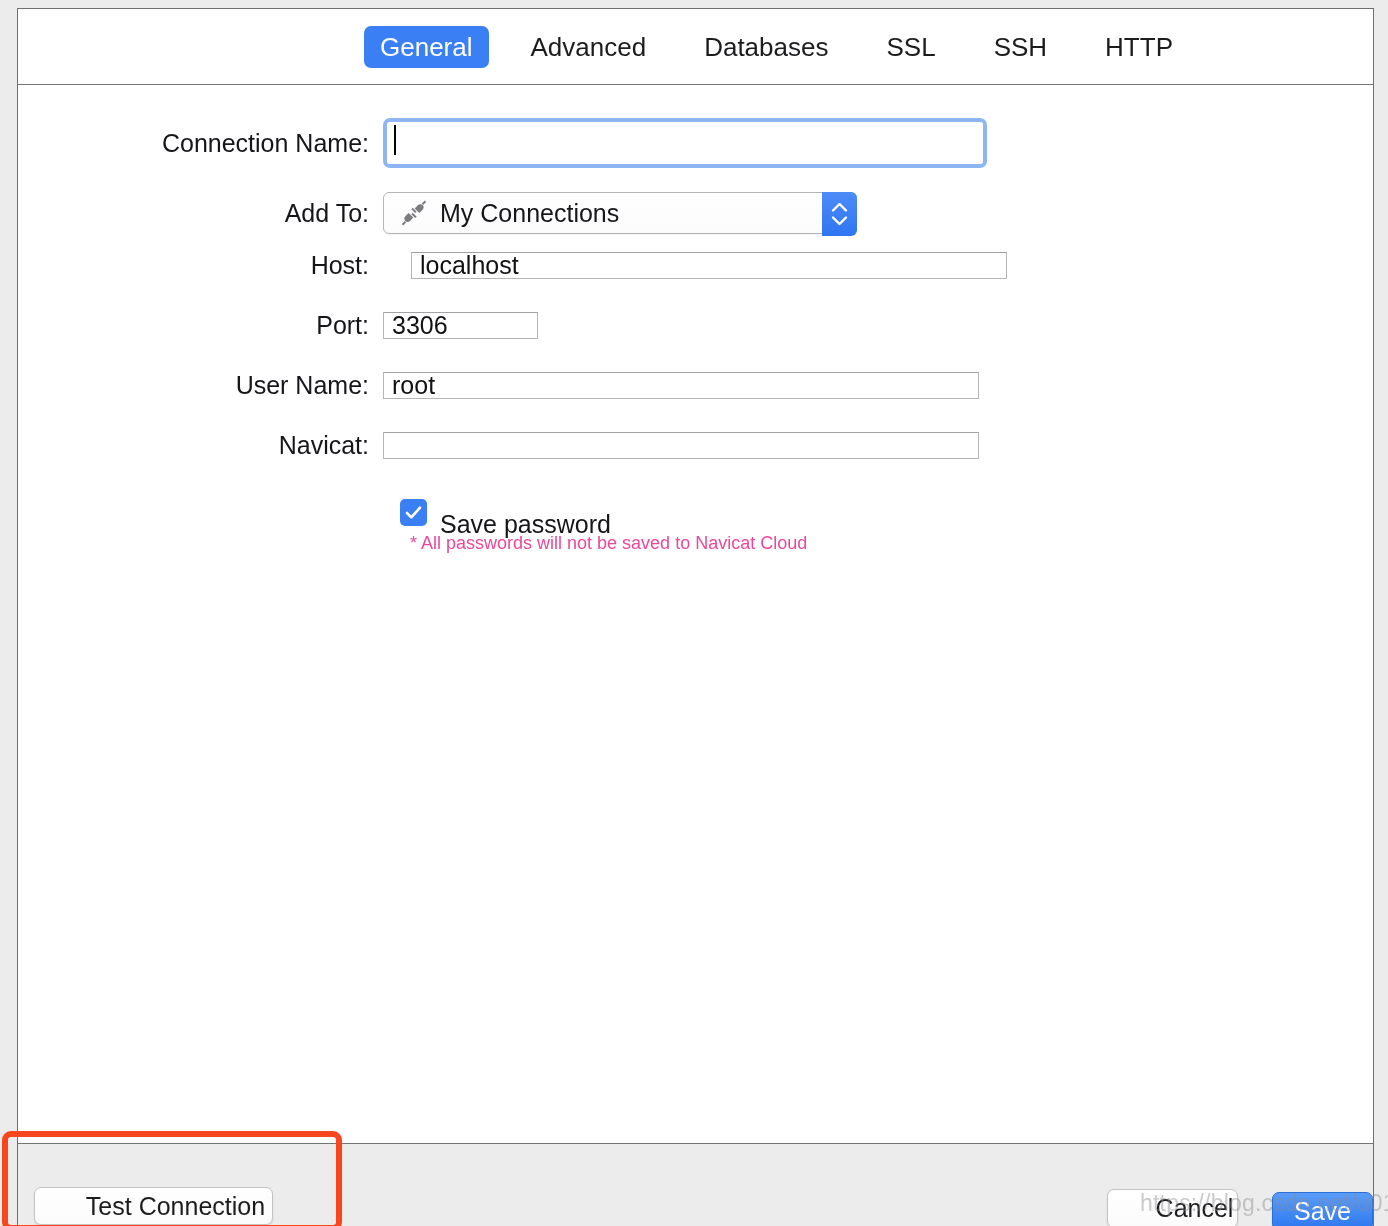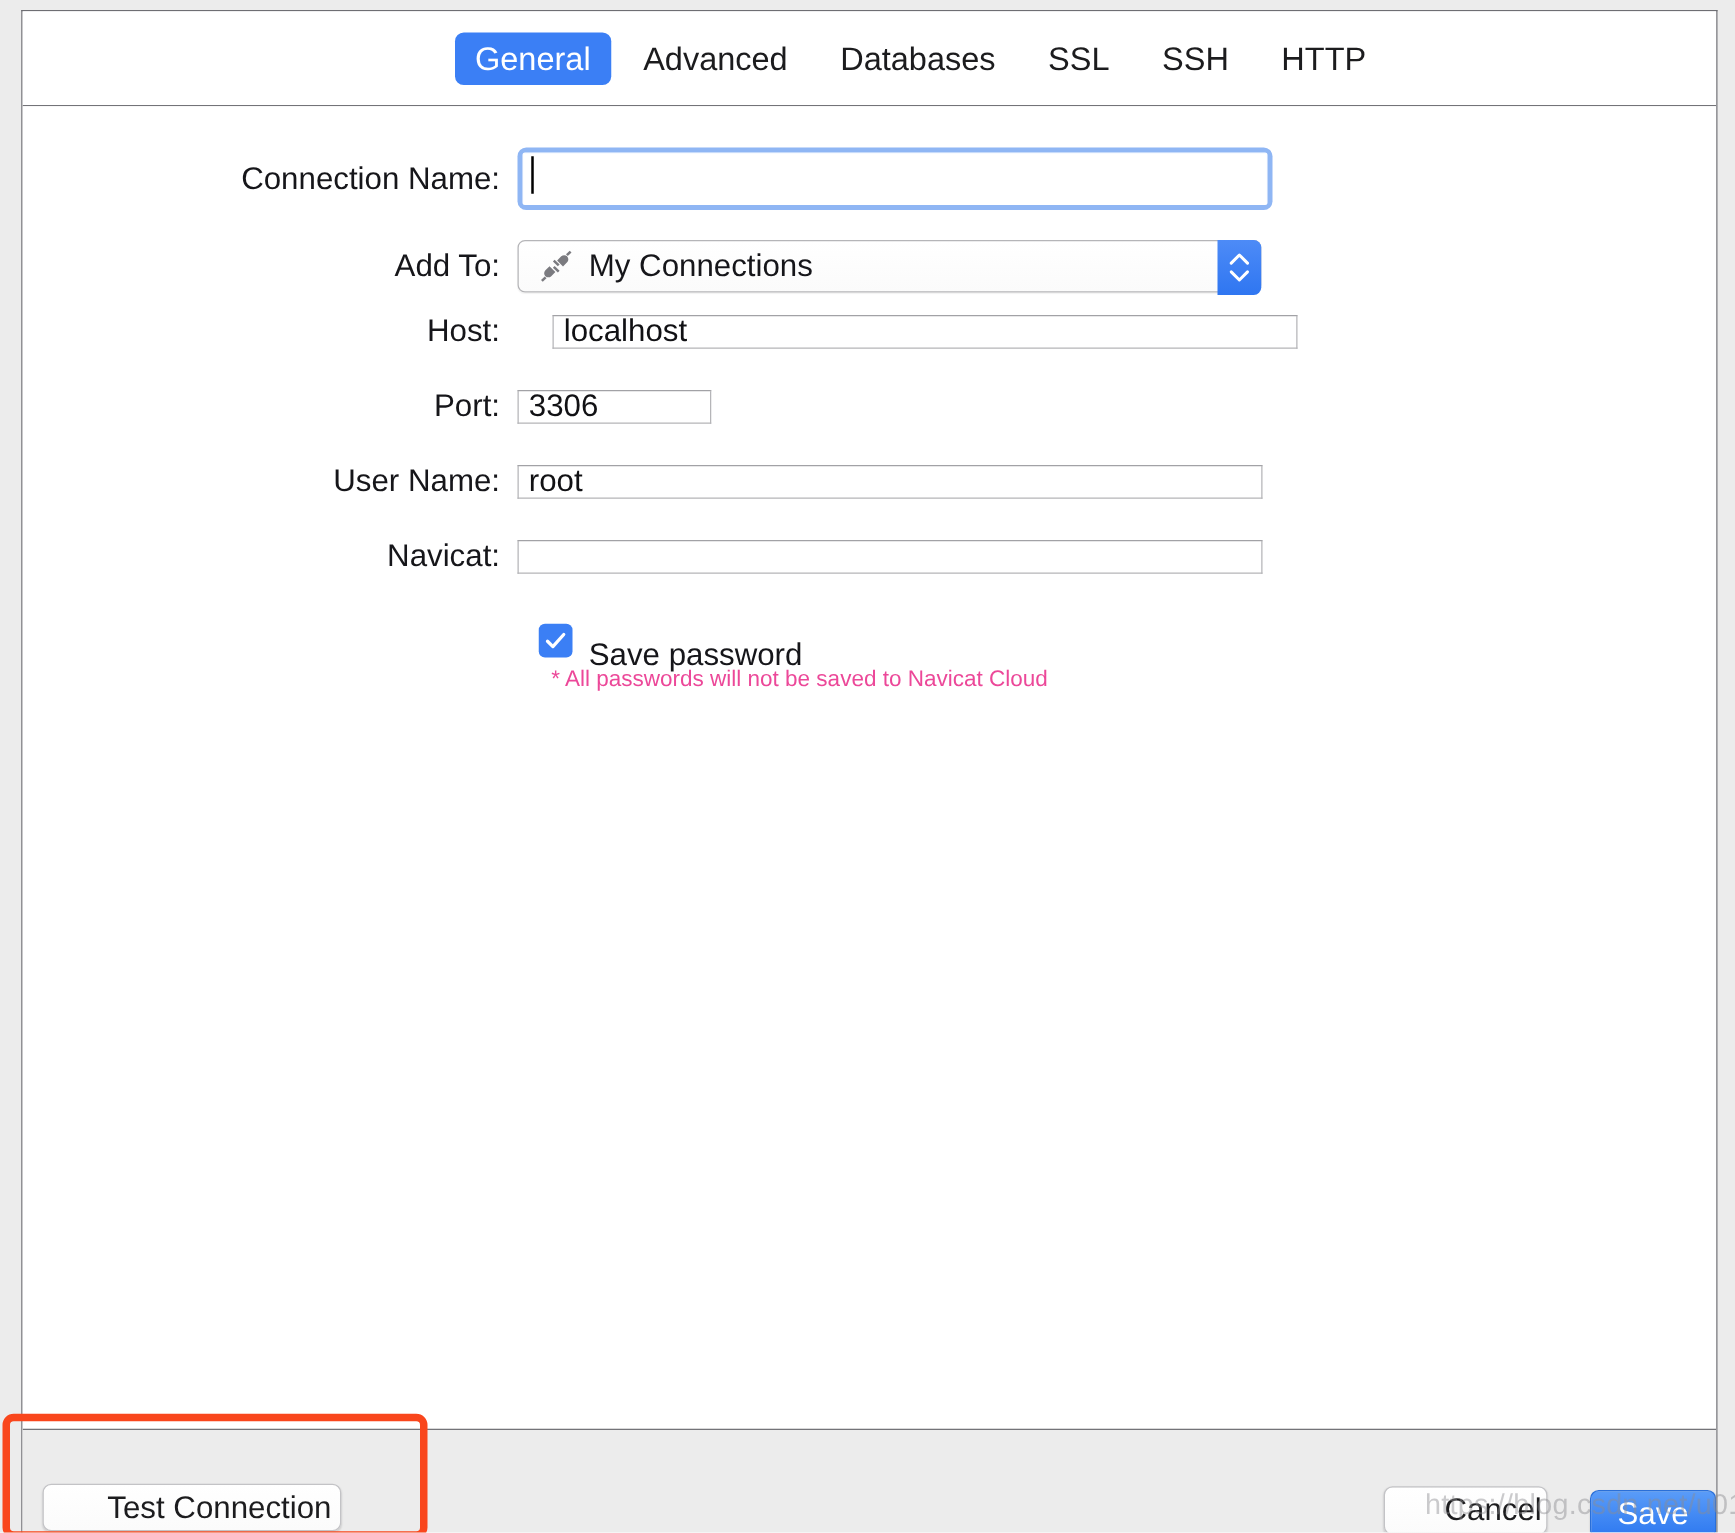--- a/index.html
+++ b/index.html
@@ -45,21 +45,21 @@
     display: flex;
     align-items: center;
     justify-content: flex-start;
     padding-left: 346px;
   }
   .tab {
     font-size: 26px;
     color: #1c1c1e;
     padding: 6px 16px;
     border-radius: 7px;
-    margin-right: 10px;
+    margin-right: 26px;
     white-space: nowrap;
     line-height: 30px;
     cursor: default;
   }
   .tab:last-child { margin-right: 0; }
   .tab.active {
     background: #3b7ff5;
     color: #ffffff;
   }
 
@@ -70,21 +70,20 @@
     top: 76px;
     right: 0;
     bottom: 0;
     background: #ffffff;
   }
   .row {
     position: absolute;
     display: flex;
     align-items: center;
     left: 0;
-    padding-left: 31px;
   }
   .label {
     width: 365px;          
     text-align: right;
     font-size: 25px;
     color: #16161a;
     padding-right: 14px;
     box-sizing: border-box;
     white-space: nowrap;
     line-height: 30px;
@@ -117,21 +116,21 @@
     border: 1px solid #ffffff;
     height: 42px;
     border-radius: 2px;
   }
 
   
   .select {
     display: flex;
     align-items: center;
     height: 42px;
-    width: 595px;
+    width: 474px;
     box-sizing: border-box;
     border: 1px solid #b5b5b8;
     border-radius: 6px;
     background: linear-gradient(#ffffff, #fbfbfb);
     position: relative;
     box-shadow: 0 1px 1px rgba(0,0,0,.05);
   }
   .select .sel-icon {
     margin-left: 16px;
     margin-right: 12px;

